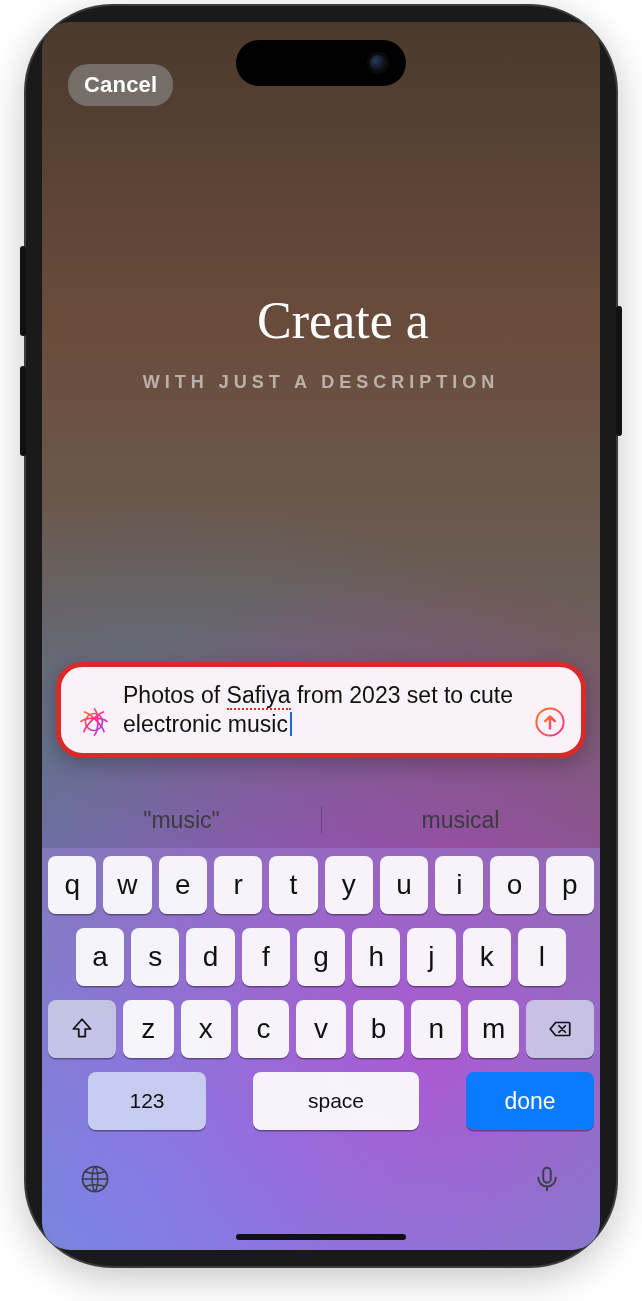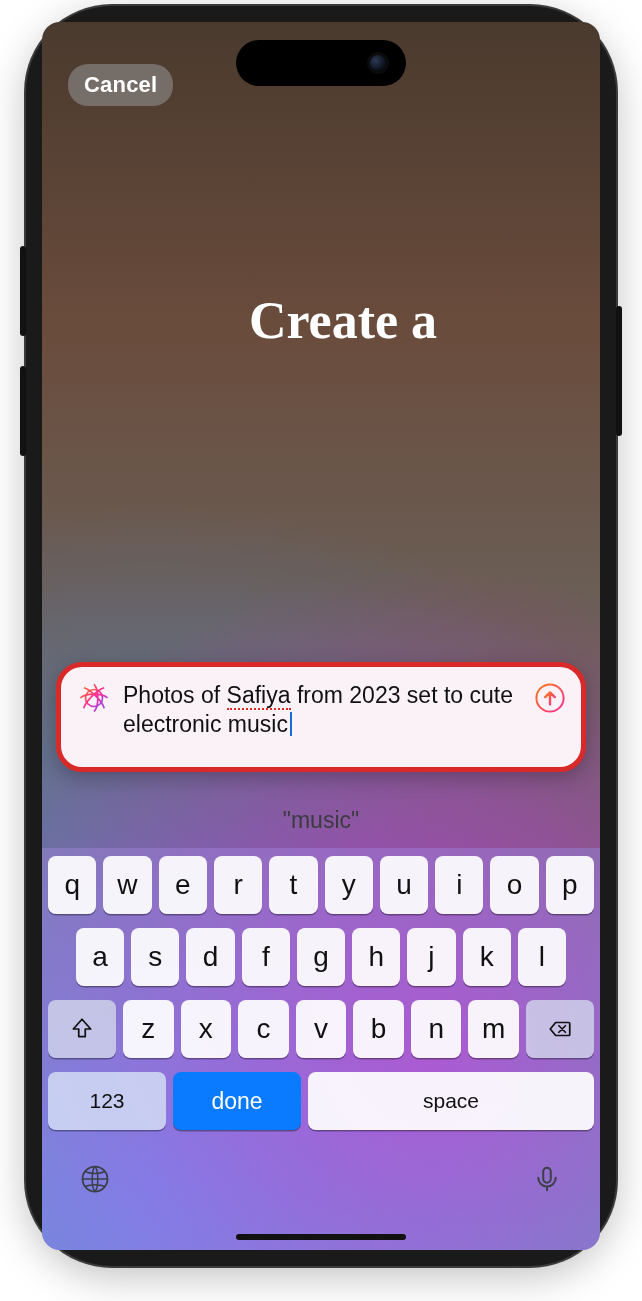--- a/index.html
+++ b/index.html
@@ -34,21 +34,21 @@
   .device::before{ 
     left:-6px; top:240px; width:6px; height:90px;
     box-shadow: 0 120px 0 #111;
   }
   .device::after{ 
     right:-6px; top:300px; width:6px; height:130px;
   }
   .screen {
     width: 100%;
     height: 100%;
-    border-radius: 18px;
+    border-radius: 28px;
     overflow: hidden;
     position: relative;
     background:
       radial-gradient(circle at 70% 85%, rgba(255,0,200,.55), transparent 45%),
       radial-gradient(circle at 20% 95%, rgba(80,140,255,.75), transparent 55%),
       linear-gradient(180deg,#4a3a2e 0%,#6a4c3c 25%,#6a655f 55%,#6f7a89 100%);
   }
 
   
   .island{
@@ -79,46 +79,46 @@
   
   .headline{
     position:absolute;
     top:270px; left:0; right:0;
     text-align:center;
     color:#fff;
     font-family: Georgia, "Times New Roman", serif;
   }
   .headline h1{
     font-size:52px;
-    font-weight:700;
+    font-weight:400;
     line-height:1.12;
     padding-left:44px;
   }
   .sub{
     margin-top:22px;
     color:rgba(255,255,255,.55);
     font-family:-apple-system,sans-serif;
     font-size:18px;
     font-weight:600;
     letter-spacing:5px;
     text-transform:uppercase;
   }
 
   
   .prompt-wrap{
     position:absolute;
     left:14px; right:14px; top:640px;
     z-index:25;
   }
   .prompt-card{
-    display:flex; align-items:flex-start; gap:12px;
+    display:flex; align-items:flex-end; gap:12px;
     background:#fbf2f8;
     border:5px solid #d92a2a;
     border-radius:26px;
-    padding:14px 14px 28px 16px;
+    padding:14px 14px 14px 16px;
     box-shadow:0 6px 20px rgba(0,0,0,.25);
   }
   .ai-icon{
     flex:0 0 34px; height:34px;
     display:flex;align-items:center;justify-content:center;
   }
   .prompt-text{
     flex:1;
     font-size:23px;
     color:#111;
@@ -174,21 +174,21 @@
     box-shadow:0 1.5px 0 rgba(0,0,0,.35);
     user-select:none;
   }
   .krow.r2{padding:0 28px;}
   .krow.r3 .key.letter{flex:1;}
   .key.special{
     background:rgba(210,215,235,.80);
     flex:0 0 68px;
   }
   .key.shift svg, .key.del svg{width:26px;height:26px;}
-  .krow.r4 .key{height:58px;}
+  .krow.r4 .key{height:58px;margin-left:40px;}
   .key.k123{flex:0 0 118px; font-size:21px; background:rgba(210,220,245,.85);}
   .key.space{flex:1; font-size:21px;}
   .key.done{
     flex:0 0 128px;
     background:#0a7bff; color:#fff; font-size:23px;
   }
   .kfoot{
     display:flex; justify-content:space-between;
     padding:18px 30px 0;
   }
@@ -207,20 +207,21 @@
   <div class="screen">
 
     <div class="island"></div>
 
     <div class="cancel">Cancel</div>
 
     <div class="headline">
       <h1>
         <span>Create a</span><br>
       </h1>
+      <div class="sub">WITH JUST A DESCRIPTION</div>
     </div>
 
     <div class="prompt-wrap">
       <div class="prompt-card">
         <span class="ai-icon">
           <svg viewBox="0 0 40 40" width="34" height="34">
             <defs>
               <linearGradient id="ig" x1="0" y1="0" x2="1" y2="1">
                 <stop offset="0" stop-color="#ff7a18"></stop>
                 <stop offset=".5" stop-color="#ff2d95"></stop>
@@ -246,20 +247,21 @@
             </defs>
             <circle cx="20" cy="20" r="17" fill="none" stroke="url(#sg)" stroke-width="2.5"></circle>
             <path d="M20 28V13m0 0l-6 6m6-6l6 6" fill="none" stroke="url(#sg)" stroke-width="3" stroke-linecap="round" stroke-linejoin="round"></path>
           </svg>
         </span>
       </div>
     </div>
 
     <div class="suggest">
       <div class="sug">"music"</div>
+      <div class="sug">musical</div>
     </div>
 
     <div class="kbd">
       <div class="krow r1">
         <div class="key">q</div>
         <div class="key">w</div>
         <div class="key">e</div>
         <div class="key">r</div>
         <div class="key">t</div>
         <div class="key">y</div>
@@ -294,22 +296,22 @@
         <div class="key letter">m</div>
         <div class="key special del">
           <svg viewBox="0 0 24 24">
               <path d="M8 6h12a1 1 0 011 1v10a1 1 0 01-1 1H8l-5-6 5-6z" fill="none" stroke="#111" stroke-width="1.6" stroke-linejoin="round"></path>
               <path d="M11 9l6 6m0-6l-6 6" stroke="#111" stroke-width="1.6" stroke-linecap="round"></path>
             </svg>
         </div>
       </div>
       <div class="krow r4">
         <div class="key k123">123</div>
+        <div class="key space">space</div>
         <div class="key done">done</div>
-        <div class="key space">space</div>
       </div>
       <div class="kfoot">
         <span class="ficon">
           <svg viewBox="0 0 24 24" width="30" height="30">
               <circle cx="12" cy="12" r="10" fill="none" stroke="#3a3f47" stroke-width="1.4"></circle>
               <path d="M2 12h20M12 2c3 3 3 17 0 20M12 2c-3 3-3 17 0 20M4 6c4 2 12 2 16 0M4 18c4-2 12-2 16 0" fill="none" stroke="#3a3f47" stroke-width="1.2"></path>
             </svg>
         </span>
         <span class="ficon">
           <svg viewBox="0 0 24 24" width="30" height="30">

